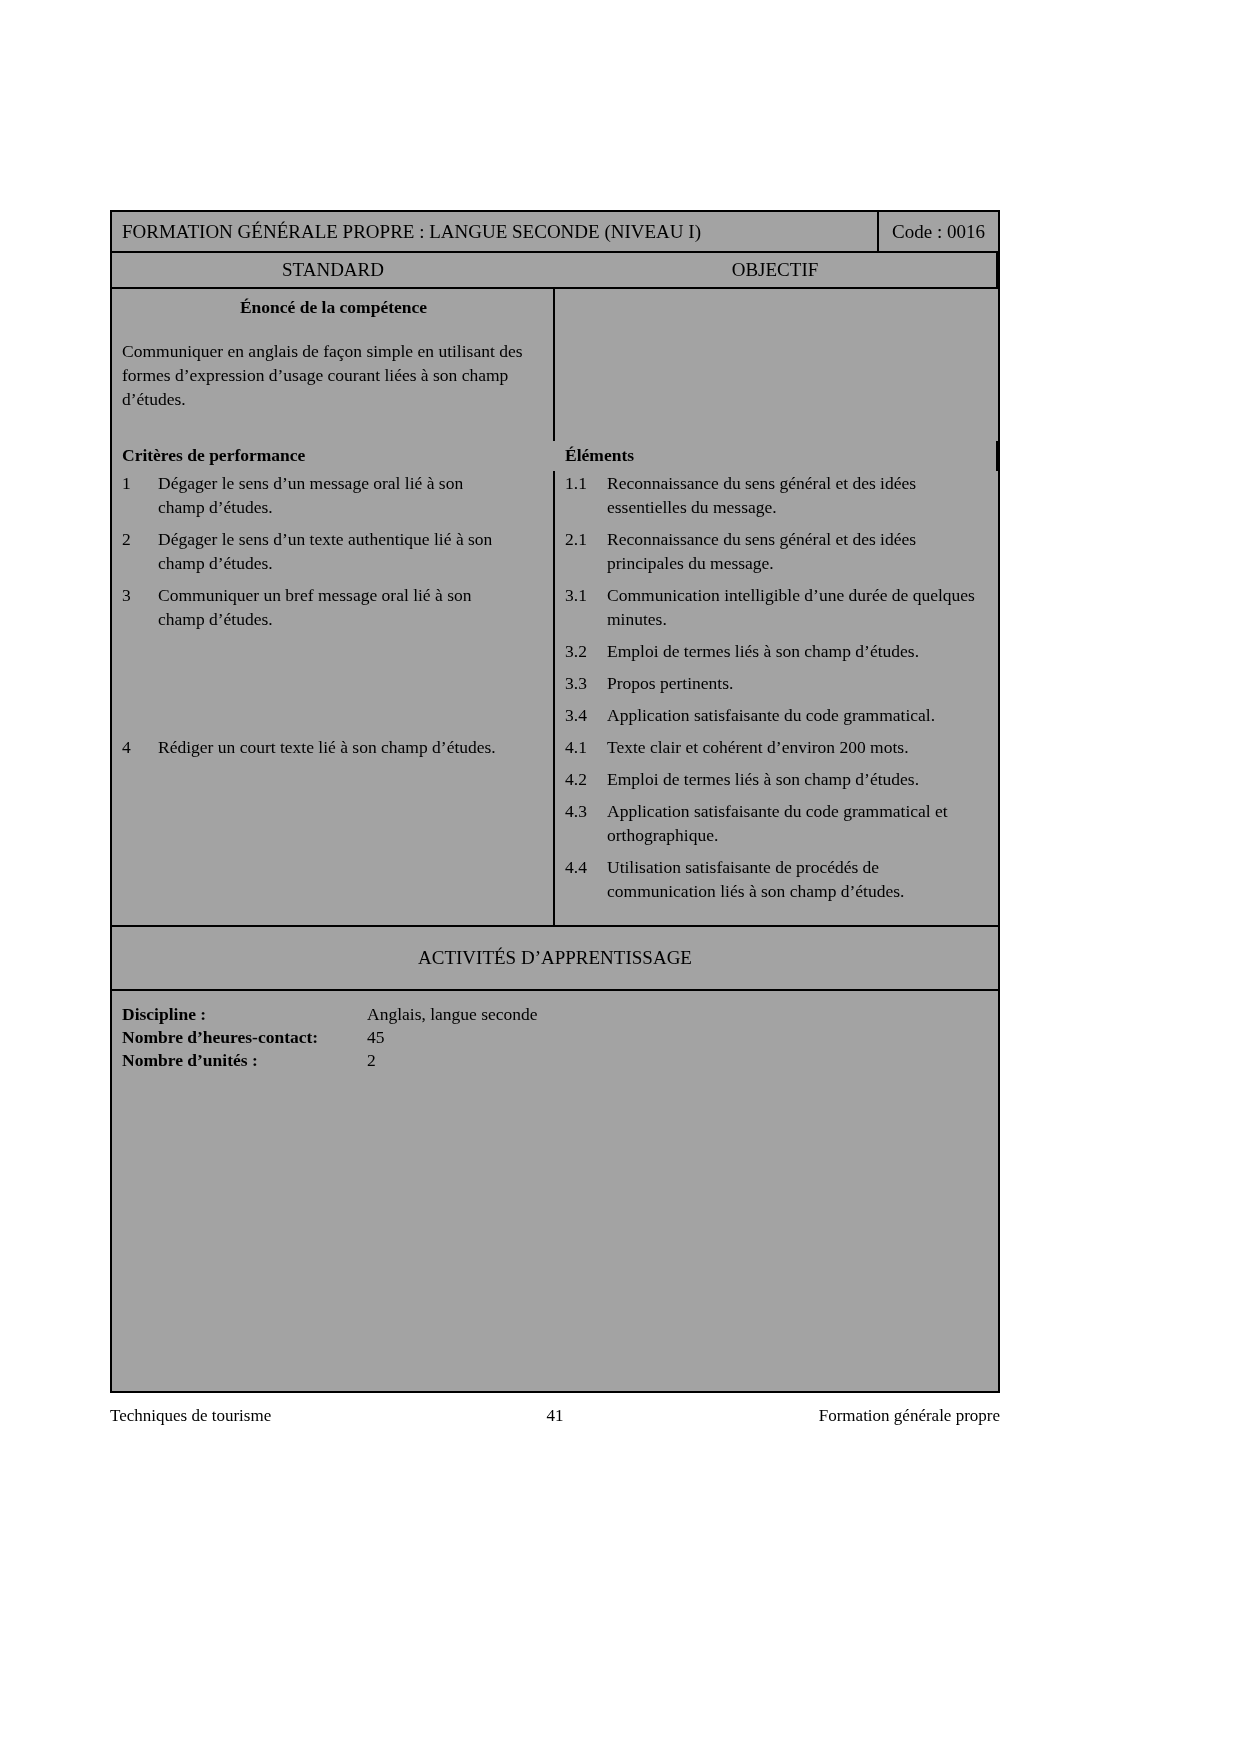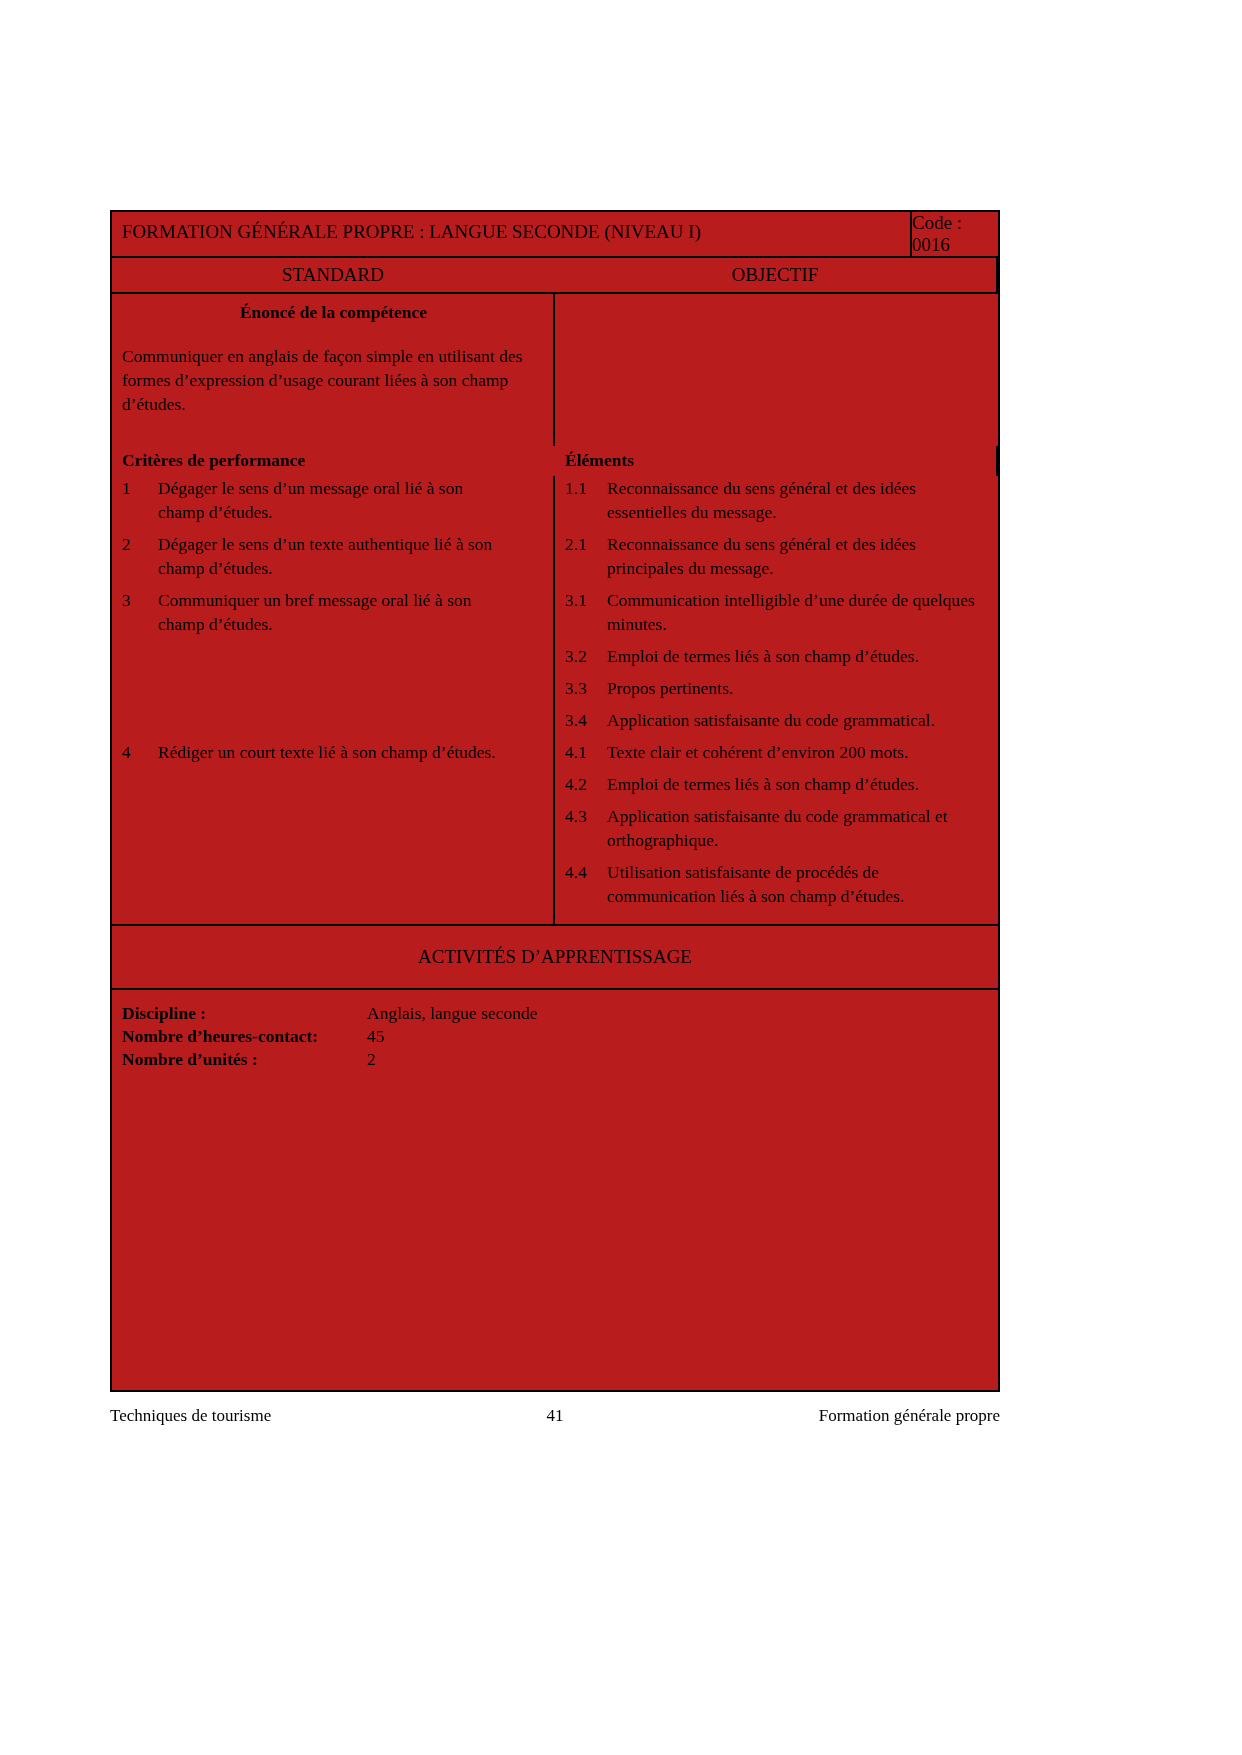--- a/index.html
+++ b/index.html
@@ -7,31 +7,31 @@
   body {
     width: 1242px; height: 1755px;
     font-family: "Liberation Serif", serif;
     color: #000;
   }
   .page { position: relative; width: 1242px; height: 1755px; background: #fff; overflow: hidden; }
 
   .doc-table {
     position: absolute; left: 110px; top: 210px; width: 890px;
     border: 2px solid #000;
-    background: #b91c1c;
+    background: #a3a3a3;
   }
 
   
   .title-row { display: flex; border-bottom: 2px solid #000; }
   .title-cell {
     flex: 1; font-size: 19px; line-height: 24px;
     padding: 8px 8px 7px 10px;
   }
   .code-cell {
-    width: 88px; border-left: 2px solid #000;
+    width: 121px; border-left: 2px solid #000;
     display: flex; align-items: center; justify-content: center;
     font-size: 19px;
   }
 
   
   .colhead-row { display: flex; border-bottom: 2px solid #000; }
   .colhead {
     flex: 1; text-align: center; font-size: 19px; line-height: 24px;
     padding: 5px 0 5px 0;
   }
@@ -52,21 +52,21 @@
   .enonce-text { max-width: 432px; }
 
   .section-head { padding-top: 2px; padding-bottom: 4px; }
 
   .item { display: flex; margin-bottom: 8px; }
   .item .num { flex: 0 0 36px; }
   .gcell.right .item .num { flex: 0 0 42px; }
   .gcell.left .item .txt { max-width: 352px; }
   .gcell.right .item .txt { max-width: 386px; }
   .item.overflow { height: 24px; overflow: visible; }
-  .gcell.pb { padding-bottom: 8px; }
+  .gcell.pb { padding-bottom: 14px; }
 
   .bold { font-weight: bold; text-align: center; }
 
   
   .activites-row {
     border-bottom: 2px solid #000;
     text-align: center; font-size: 19px; line-height: 24px;
     padding: 19px 0;
   }
   .activites-body {

